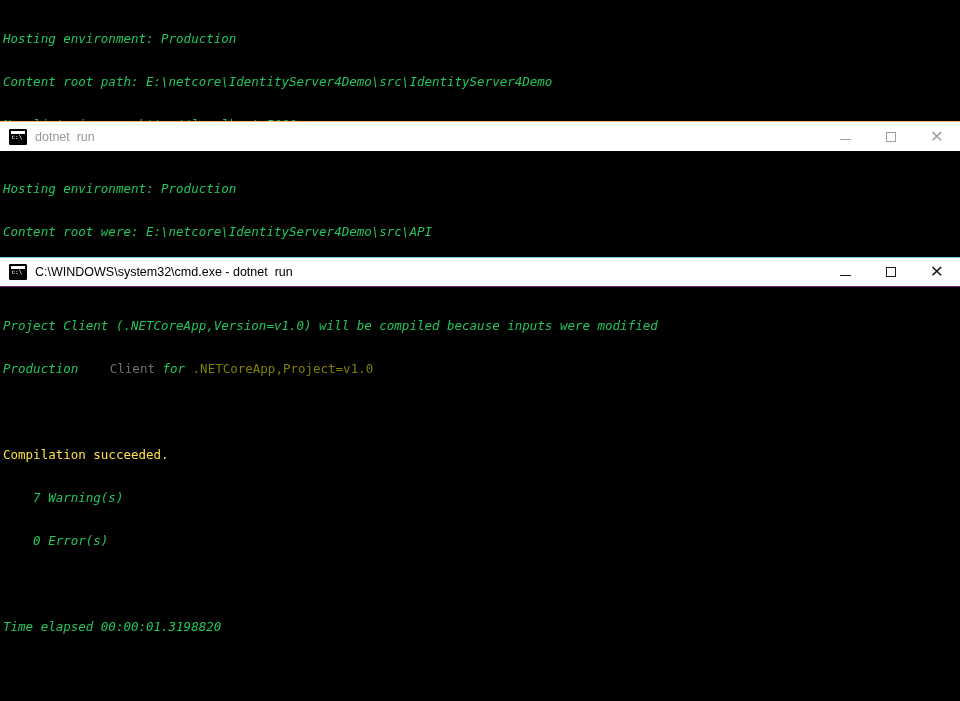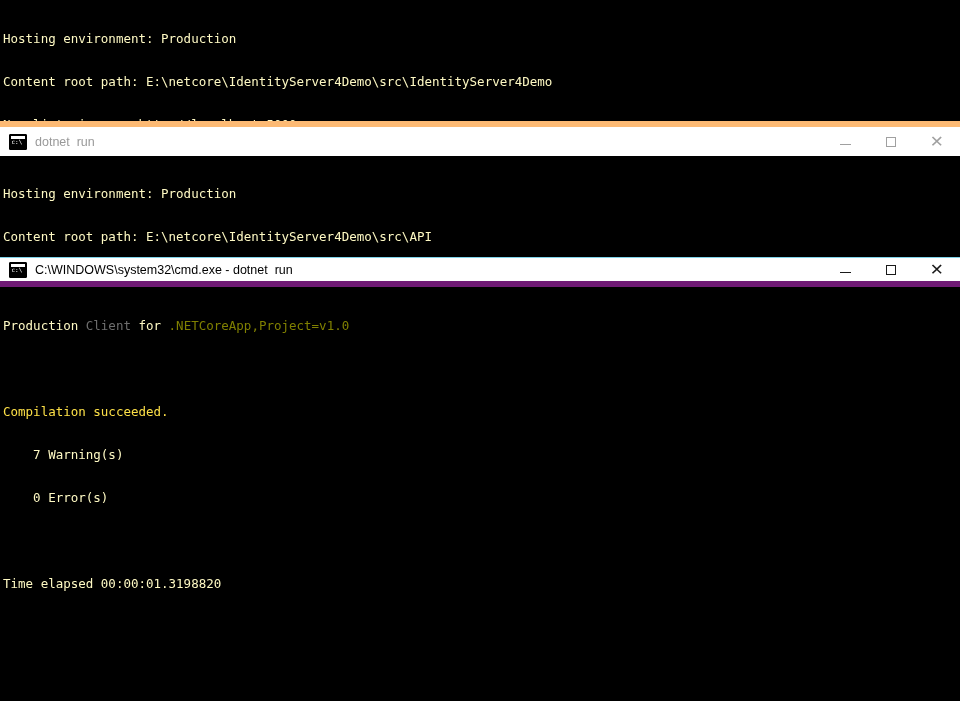--- a/index.html
+++ b/index.html
@@ -41,36 +41,36 @@
   .glyph-close{display:block;font-size:16px;line-height:16px;transform:scaleX(1.05);}
 
   .console-body{
     color:#c0c0c0;background:#000;
     font-family:"DejaVu Sans Mono","Liberation Mono",monospace;
     font-size:12.5px;line-height:14.33px;
     white-space:pre;overflow:hidden;
     letter-spacing:0px;
   }
   .console-body .ln{display:block;height:14.33px;}
-  .c-gray{color:#fef9c3;}
+  .c-gray{color:#22c55e;font-style:italic;}
   .c-green{color:#fde047;}
   .c-olive{color:#808000;}
-  .c-dkgray{color:#6e6e6e;}
+  .c-dkgray{color:#6e6e6e;margin-left:24px;}
 
   
   #win-api-bg{left:0;top:0;width:960px;height:121px;}
   #win-api-bg .console-body{padding:3px 0 0 3px;}
 
   #win-dotnet-run{left:0;top:121px;width:960px;height:137px;
-    border-top:6px solid #fdba74;box-shadow:0 0 0 0 transparent;}
+    border-top:1px solid #fdba74;box-shadow:0 0 0 0 transparent;}
   #win-dotnet-run .console-body{height:107px;padding:2px 0 0 3px;}
 
   #win-cmd{left:0;top:257px;width:960px;height:444px;
     border-top:1px solid #7fd3e8;}
-  #win-cmd .titlebar{border-bottom:6px solid #701a75;}
+  #win-cmd .titlebar{border-bottom:1px solid #701a75;}
   #win-cmd .console-body{height:414px;padding:3px 0 0 3px;}
 </style>
 </head>
 <body>
 
 <div class="console-window" id="win-api-bg">
   <div class="console-body">
     <span class="ln c-gray">Hosting environment: Production</span>
     <span class="ln c-gray">Content root path: E:\netcore\IdentityServer4Demo\src\IdentityServer4Demo</span>
     <span class="ln c-gray">Now listening on: http://localhost:5000</span>
@@ -88,21 +88,21 @@
       </span>
     <span class="tb-btn inactive">
         <i class="glyph-max"></i>
       </span>
     <span class="tb-btn inactive">
         <i class="glyph-close">✕</i>
       </span>
   </div>
   <div class="console-body">
     <span class="ln c-gray">Hosting environment: Production</span>
-    <span class="ln c-gray">Content root path: E:\netcore\IdentityServer4Demo\src\API</span>
+    <span class="ln c-gray">Content root were: E:\netcore\IdentityServer4Demo\src\API</span>
     
     
     
     
     
   </div>
 </div>
 
 <div class="console-window" id="win-cmd">
   <div class="titlebar active">
@@ -113,20 +113,21 @@
         <i class="glyph-min"></i>
       </span>
     <span class="tb-btn active">
         <i class="glyph-max"></i>
       </span>
     <span class="tb-btn active">
         <i class="glyph-close">✕</i>
       </span>
   </div>
   <div class="console-body">
+    <span class="ln c-gray">Project Client (.NETCoreApp,Version=v1.0) will be compiled because inputs were modified</span>
     <span class="ln"><span class="c-gray">Production </span><span class="c-dkgray">Client</span><span class="c-gray">&nbsp;for </span><span class="c-olive">.NETCoreApp,Project=v1.0</span></span>
     <span class="ln">&nbsp;</span>
     <span class="ln c-green">Compilation succeeded.</span>
     <span class="ln c-gray">    7 Warning(s)</span>
     <span class="ln c-gray">    0 Error(s)</span>
     <span class="ln">&nbsp;</span>
     <span class="ln c-gray">Time elapsed 00:00:01.3198820</span>
     
     
     

